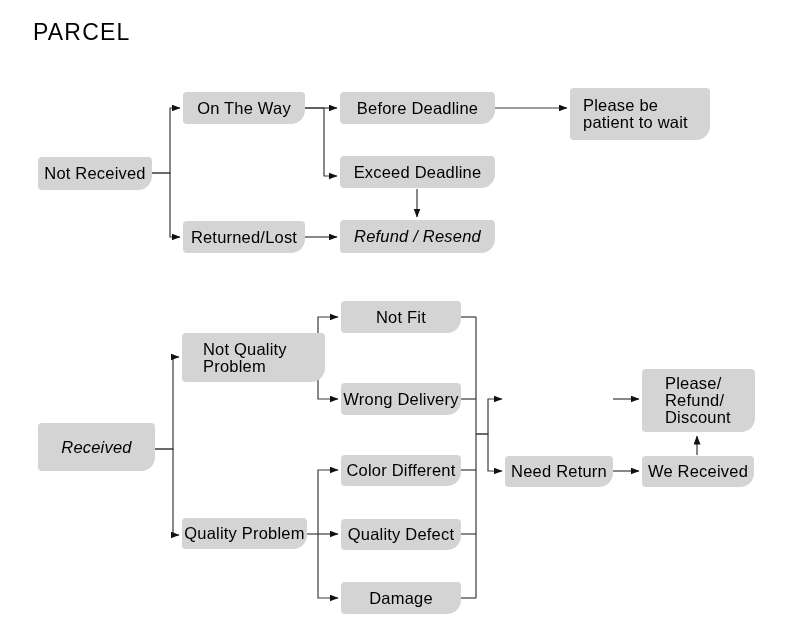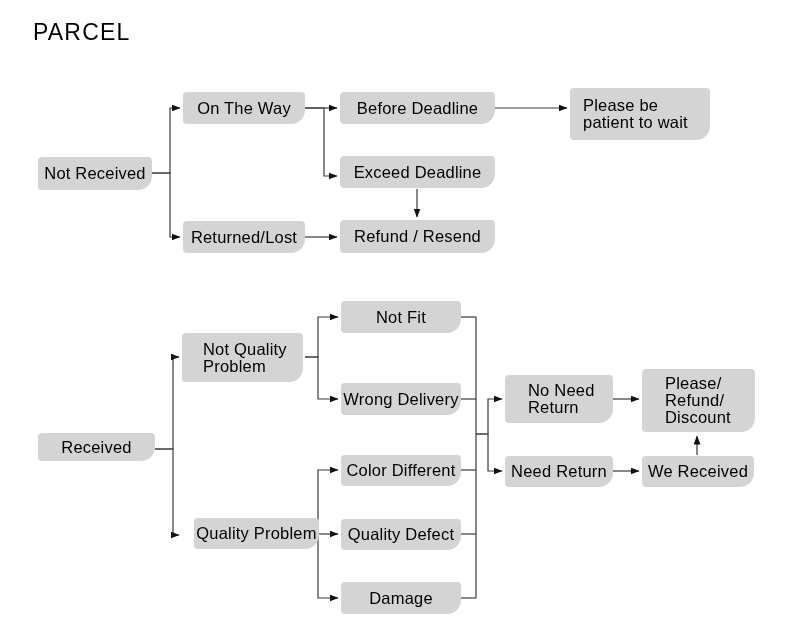--- a/index.html
+++ b/index.html
@@ -67,35 +67,33 @@
     <path marker-end="url(#ah)" d="M613,471 L639,471"></path>
     <path marker-end="url(#ah)" d="M697,455 L697,436"></path>
   </svg>
 
   <div class="node" style="left:38px;top:157px;width:114px;height:33px;">Not Received</div>
   <div class="node" style="left:183px;top:92px;width:122px;height:32px;">On The Way</div>
   <div class="node" style="left:340px;top:92px;width:155px;height:32px;">Before Deadline</div>
   <div class="node left" style="left:570px;top:88px;width:140px;height:52px;padding-left:13px;">Please be
 patient to wait</div>
   <div class="node" style="left:340px;top:156px;width:155px;height:32px;">Exceed Deadline</div>
-  <div class="node" style="left:340px;top:220px;width:155px;height:33px;">Refund / Resend</div>
+  <div class="node" style="left:340px;top:220px;width:155px;height:33px;font-style:italic;">Refund / Resend</div>
   <div class="node" style="left:183px;top:221px;width:122px;height:32px;">Returned/Lost</div>
 
-  <div class="node" style="left:38px;top:433px;width:117px;height:28px;">Received</div>
-  <div class="node left" style="left:182px;top:333px;width:121px;height:49px;padding-left:21px;">Not Quality
+  <div class="node" style="left:38px;top:423px;width:117px;height:48px;font-style:italic;">Received</div>
+  <div class="node left" style="left:182px;top:333px;width:143px;height:49px;padding-left:21px;">Not Quality
 Problem</div>
-  <div class="node" style="left:182px;top:518px;width:125px;height:31px;margin-left:12px;">Quality Problem</div>
+  <div class="node" style="left:182px;top:518px;width:125px;height:31px;">Quality Problem</div>
 
   <div class="node" style="left:341px;top:301px;width:120px;height:32px;">Not Fit</div>
   <div class="node" style="left:341px;top:383px;width:120px;height:32px;">Wrong Delivery</div>
   <div class="node" style="left:341px;top:455px;width:120px;height:31px;">Color Different</div>
   <div class="node" style="left:341px;top:519px;width:120px;height:31px;">Quality Defect</div>
   <div class="node" style="left:341px;top:582px;width:120px;height:32px;">Damage</div>
 
-  <div class="node left" style="left:505px;top:375px;width:108px;height:48px;padding-left:23px;">No Need
-Return</div>
   <div class="node" style="left:505px;top:456px;width:108px;height:31px;">Need Return</div>
   <div class="node left" style="left:642px;top:369px;width:113px;height:63px;padding-left:23px;">Please/
 Refund/
 Discount</div>
   <div class="node" style="left:642px;top:456px;width:112px;height:31px;">We Received</div>
 
 </div>
 
 </body></html>

